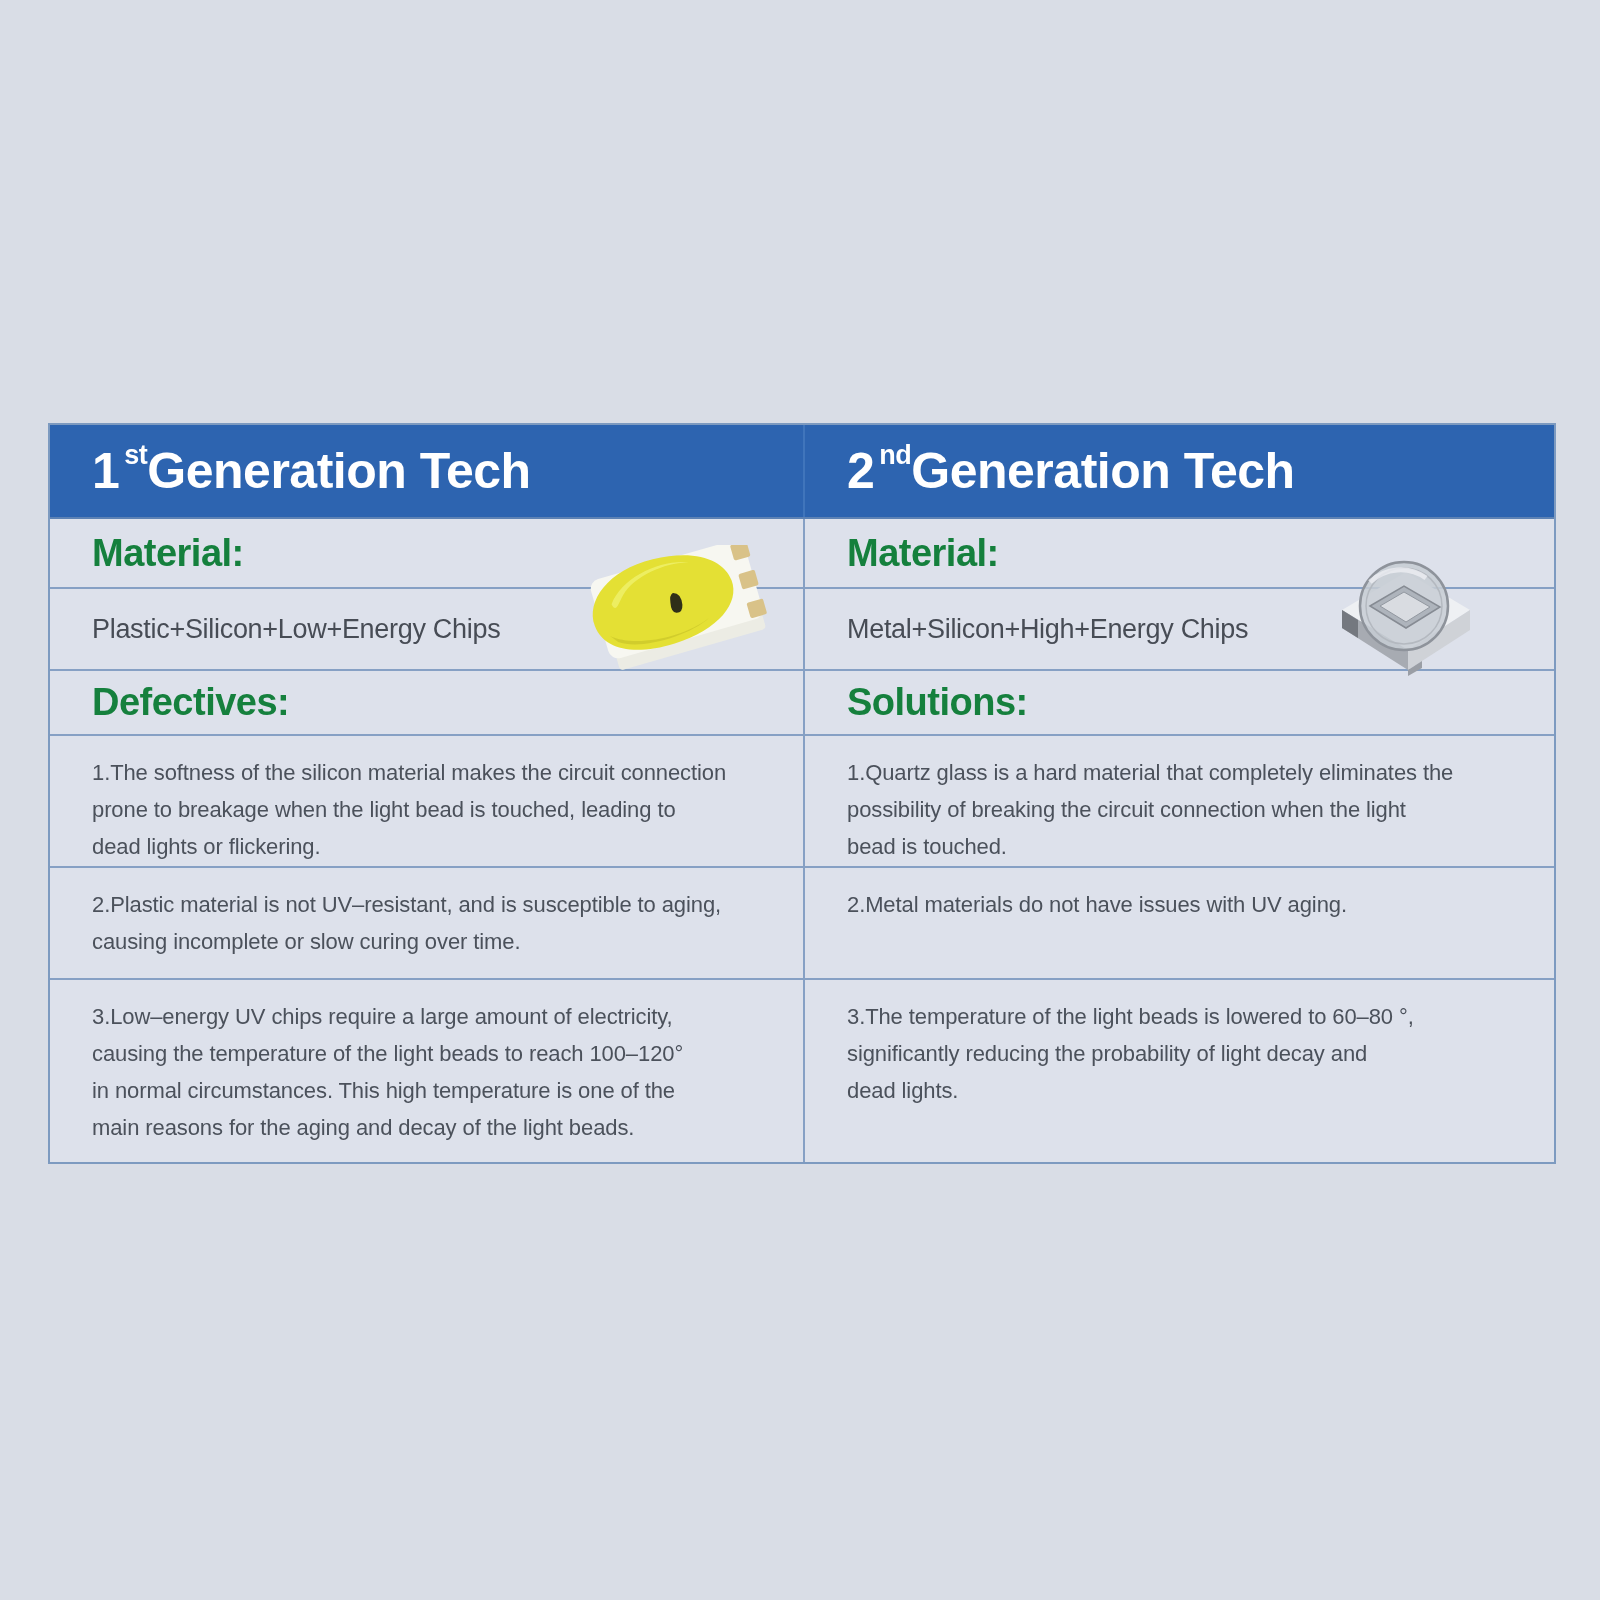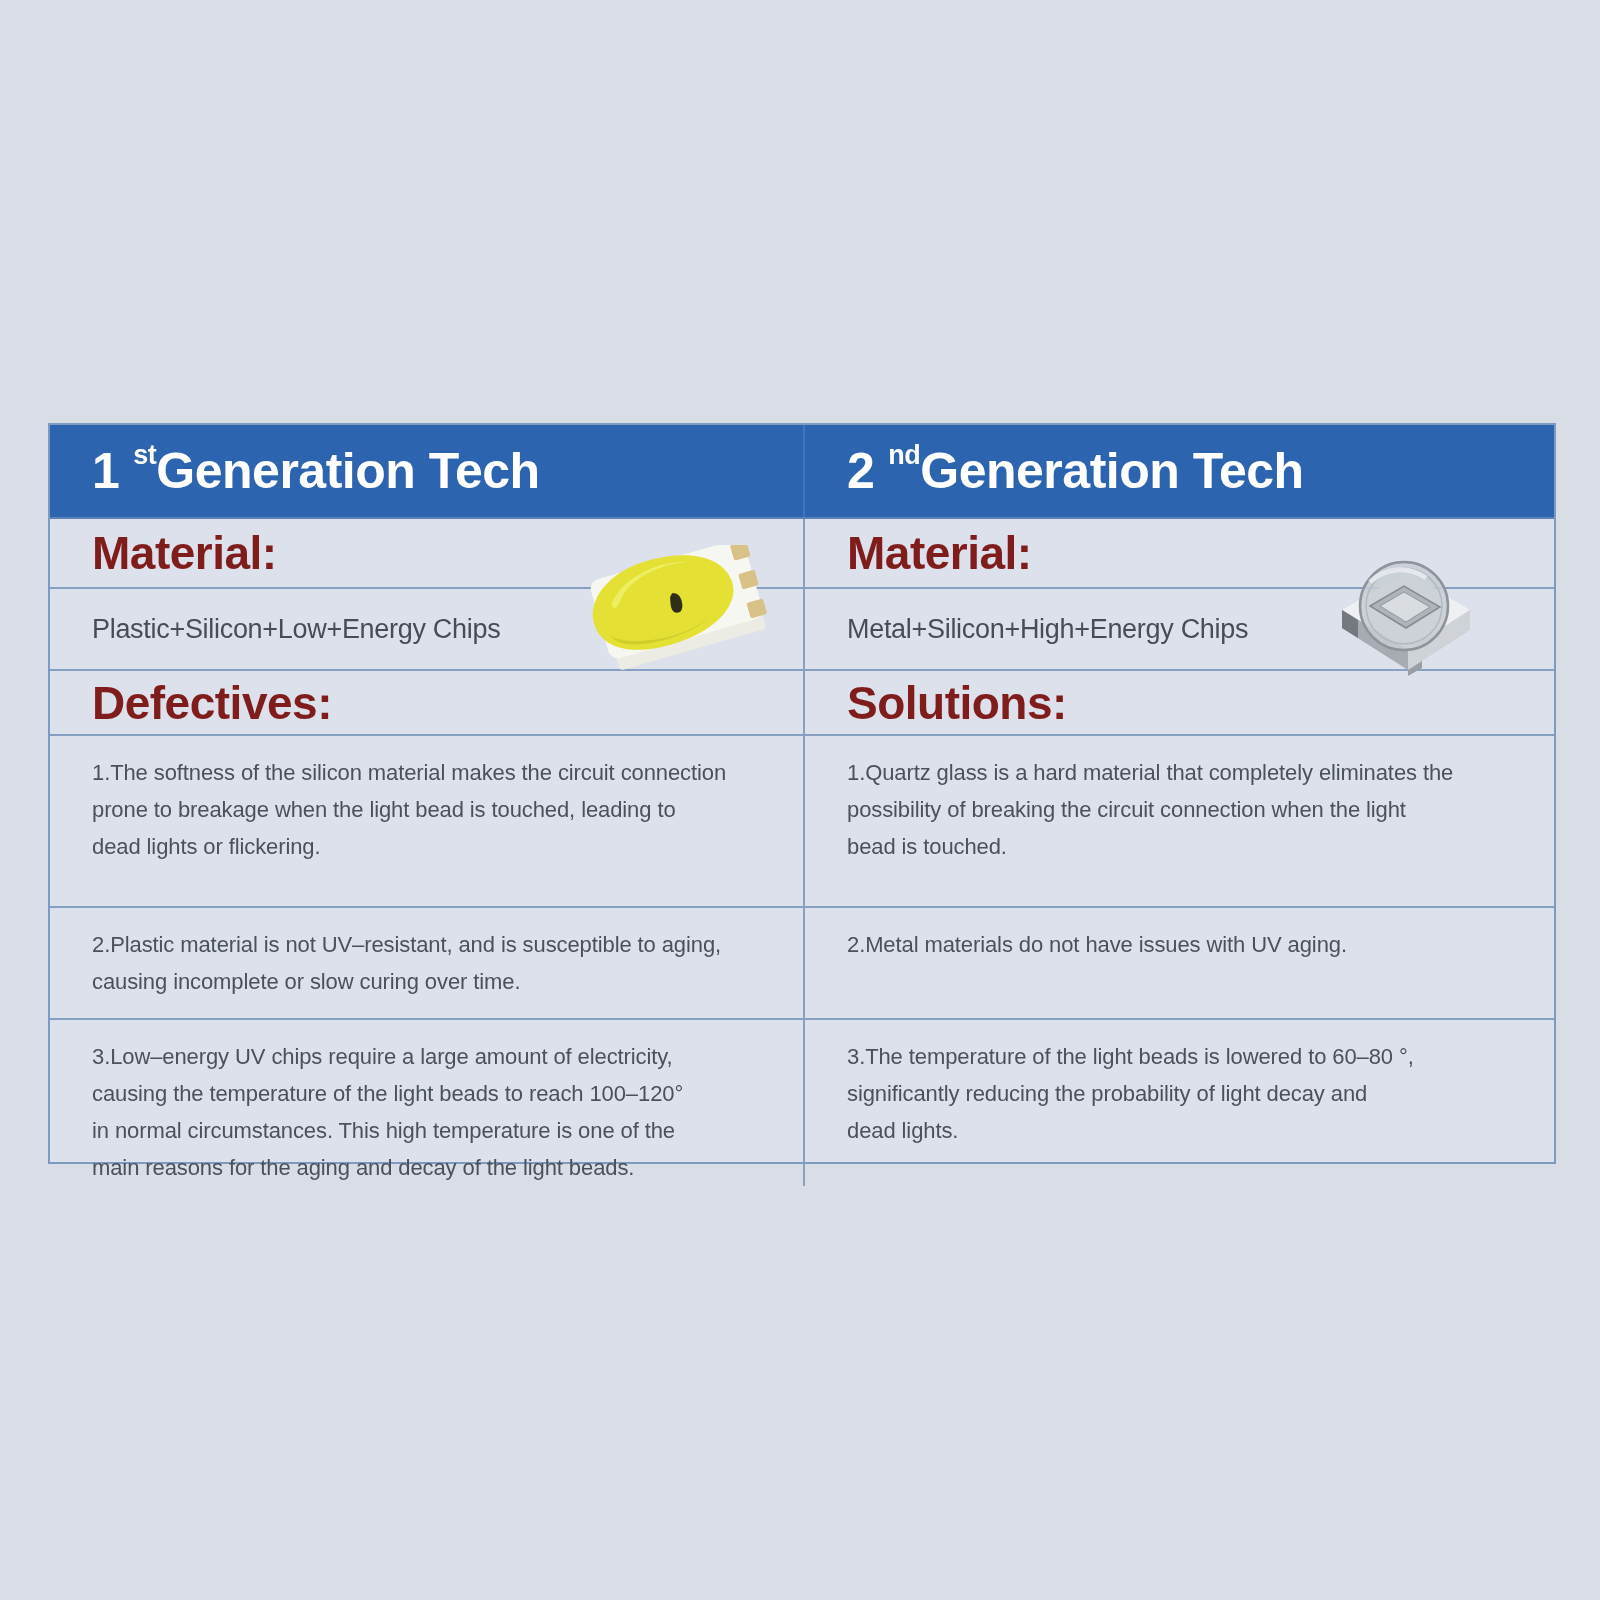--- a/index.html
+++ b/index.html
@@ -14,31 +14,31 @@
   .row{display:flex;box-sizing:border-box;border-bottom:2px solid #86a0c4;flex:0 0 auto;}
   .row.last{border-bottom:none;flex:1 1 auto;}
   .cell{box-sizing:border-box;}
   .cell.left{width:755px;border-right:2px solid #86a0c4;}
   .cell.right{flex:1;}
 
   .row.header{height:94px;background:#2d64b0;border-bottom:2px solid #5d82b4;}
   .row.header .cell.left{border-right:2px solid #4075bb;}
   .header-cell{display:flex;align-items:center;padding-left:42px;color:#ffffff;
     font-size:50px;font-weight:600;letter-spacing:-0.5px;}
-  .header-cell sup{font-size:27px;font-weight:600;position:relative;top:-16px;margin-left:14px;}
+  .header-cell sup{font-size:27px;font-weight:600;position:relative;top:-16px;margin-left:5px;}
   .header-cell .h-rest{}
 
   .row.r-mlabel{height:70px;}
   .row.r-mvalue{height:82px;}
   .row.r-slabel{height:65px;}
-  .row.r-item1{height:172px;}
+  .row.r-item1{height:132px;}
   .row.r-item2{height:112px;}
 
-  .label{display:flex;align-items:center;padding-left:42px;font-size:46px;font-weight:700;
-    color:#7f1d1d;letter-spacing:-0.5px;}
+  .label{display:flex;align-items:center;padding-left:42px;font-size:38px;font-weight:700;
+    color:#15803d;letter-spacing:-0.5px;}
   .value{display:flex;align-items:center;padding-left:42px;font-size:27px;color:#474c55;
     letter-spacing:-0.3px;}
   .item{padding:18px 0 0 42px;font-size:22px;line-height:37px;color:#4b515b;
     white-space:pre;letter-spacing:-0.1px;}
 
   .chip{position:absolute;pointer-events:none;}
   .chip.yellow{left:585px;top:545px;width:195px;height:125px;}
   .chip.metal{left:1318px;top:552px;width:168px;height:135px;}
 </style>
 </head>

